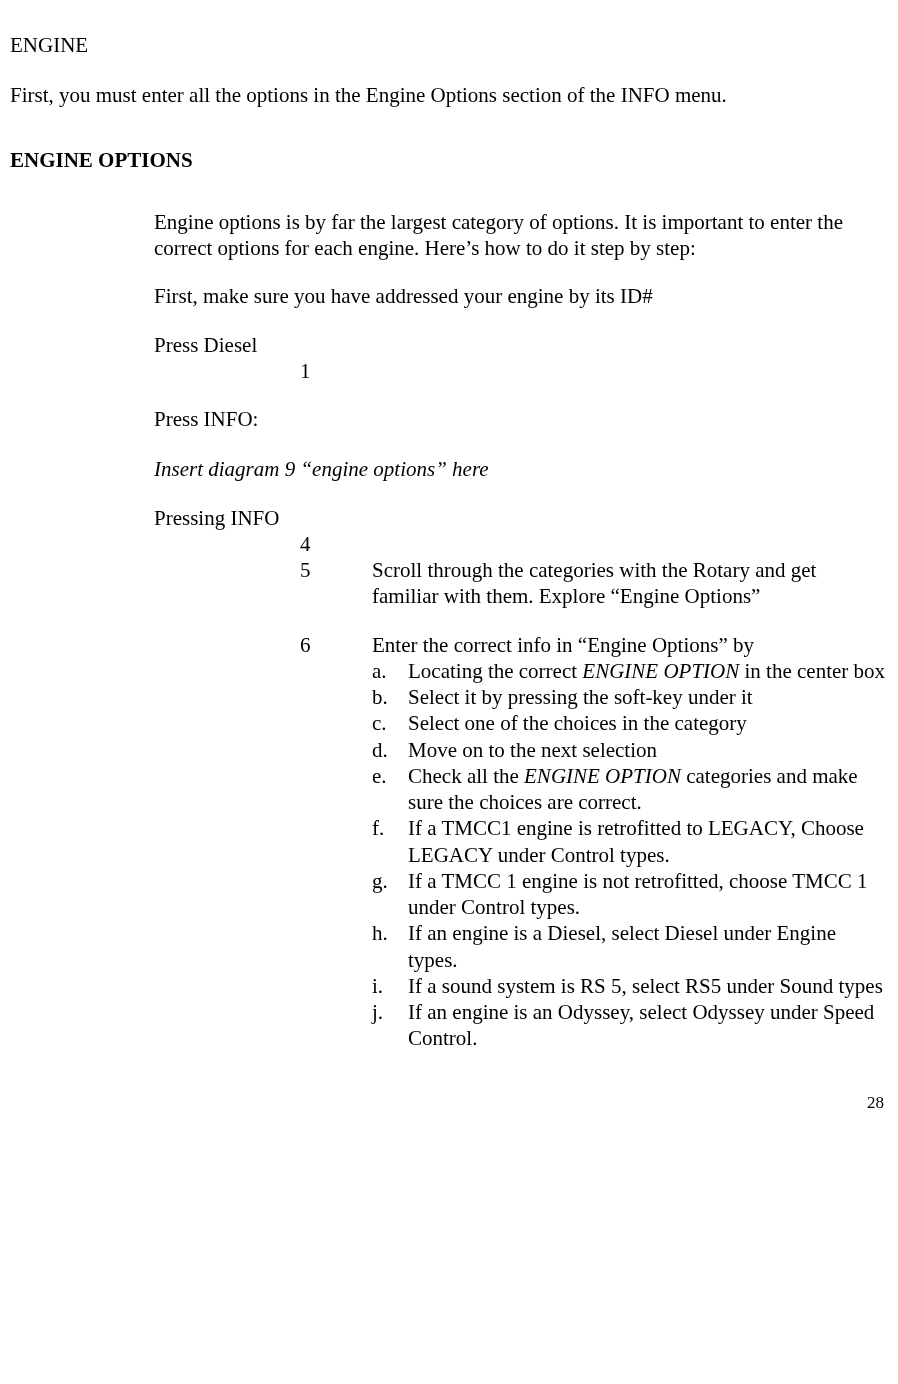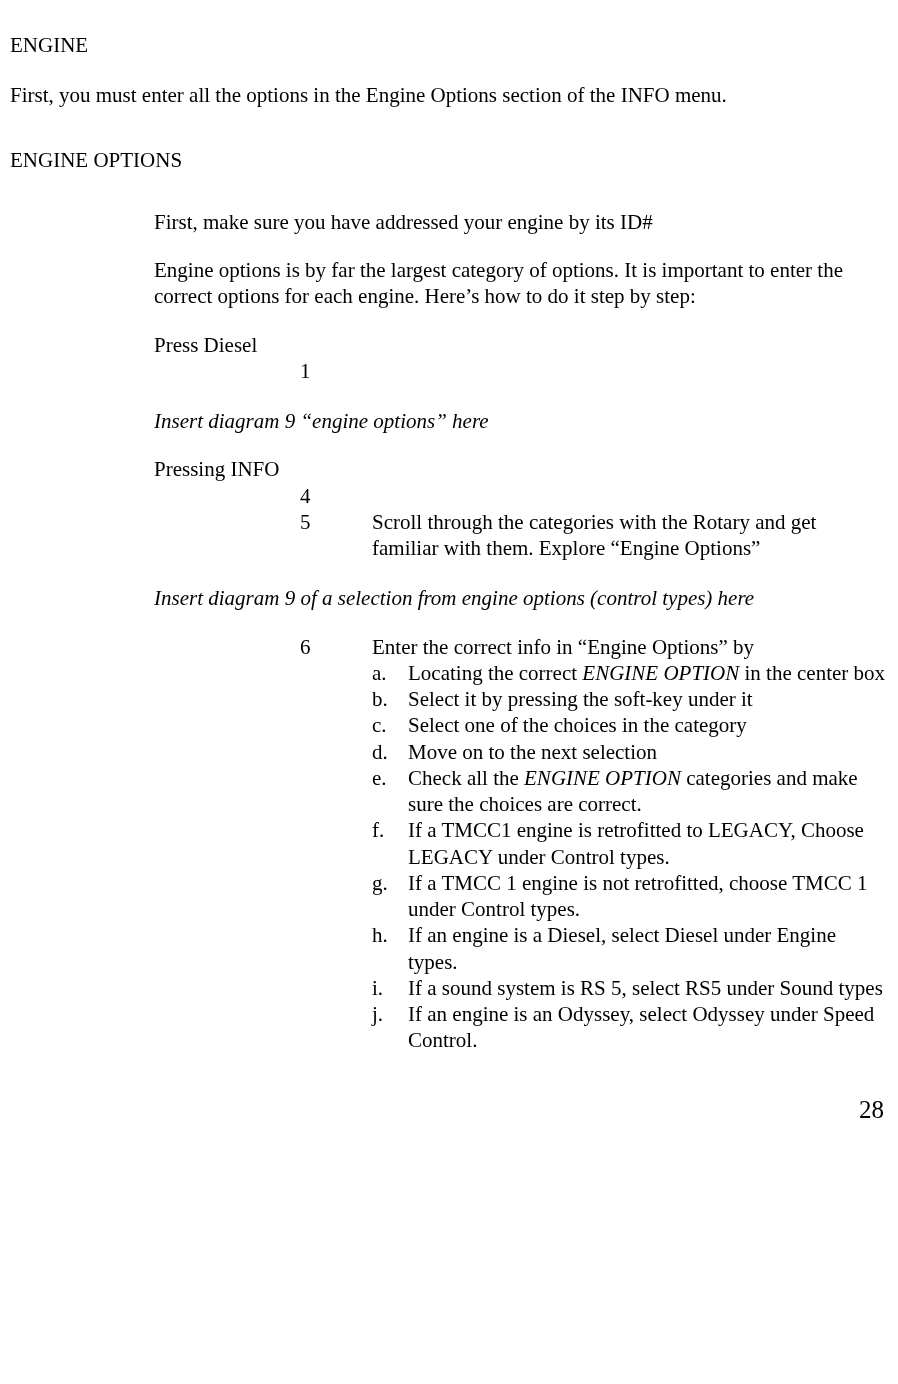--- a/index.html
+++ b/index.html
@@ -7,21 +7,21 @@
       font-size: 21px;
       color: #000;
       margin: 0;
       padding: 8px 10px;
       width: 878px;
       line-height: 1.25;
     }
     .bold { font-weight: normal; margin-top: 24px; }
     .italic { font-style: italic; }
     .section-heading {
-      font-weight: normal;
+      font-weight: bold;
       margin-top: 38px;
       margin-bottom: 36px;
     }
     .indent-block {
       margin-left: 144px;
       margin-right: 0;
     }
     .para { margin-bottom: 22px; }
     .no-mb { margin-bottom: 0; }
     .numlist-row {
@@ -35,54 +35,54 @@
       margin-left: 218px;
     }
     .sublist-row {
       display: flex;
       align-items: flex-start;
     }
     .sub-col { width: 36px; flex: 0 0 36px; }
     .page-num {
       text-align: right;
       margin-top: 40px;
-      font-size: 25px;
+      font-size: 17px;
       padding-right: 4px;
     }
   </style>
 </head>
 <body>
 
 <div class="bold">ENGINE</div>
 <div class="bold">First, you must enter all the options in the Engine Options section of the INFO menu.</div>
 
 <div class="section-heading">ENGINE OPTIONS</div>
 
 <div class="indent-block">
+  <div class="para">Engine options is by far the largest category of options. It is important to enter the correct options for each engine. Here’s how to do it step by step:</div>
   <div class="para">First, make sure you have addressed your engine by its ID#</div>
-  <div class="para">Engine options is by far the largest category of options. It is important to enter the correct options for each engine. Here’s how to do it step by step:</div>
 
   <div class="no-mb">Press Diesel</div>
   <div class="numlist-row numlist-indent1 para">
     <div class="num-col">1</div>
   </div>
 
+  <div class="para">Press INFO:</div>
 
   <div class="para bold italic">Insert diagram 9 “engine options” here</div>
 
   <div class="no-mb">Pressing INFO</div>
   <div class="numlist-row numlist-indent1">
     <div class="num-col">4</div>
   </div>
   <div class="numlist-row numlist-indent1 para">
     <div class="num-col">5</div>
     <div class="num-text">Scroll through the categories with the Rotary and get familiar with them. Explore “Engine Options”</div>
   </div>
 
-  <div class="para bold italic">Insert diagram 9 of a selection from engine options (control types) here</div>
 
   <div class="numlist-row numlist-indent1">
     <div class="num-col">6</div>
     <div class="num-text">Enter the correct info in “Engine Options” by</div>
   </div>
 
   <div class="sublist">
     <div class="sublist-row">
       <div class="sub-col">a.</div>
       <div class="num-text"><span>Locating the correct </span><span class="italic">ENGINE OPTION</span><span> in the center box</span></div>

